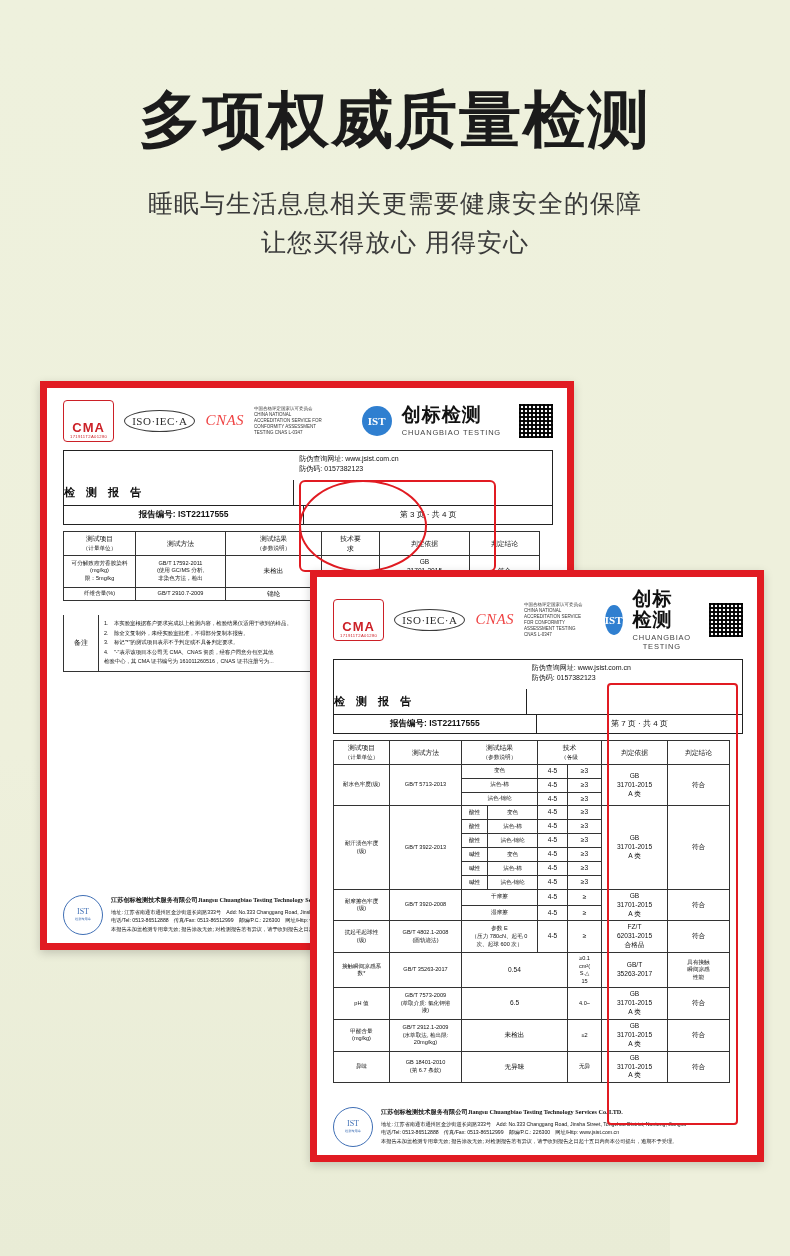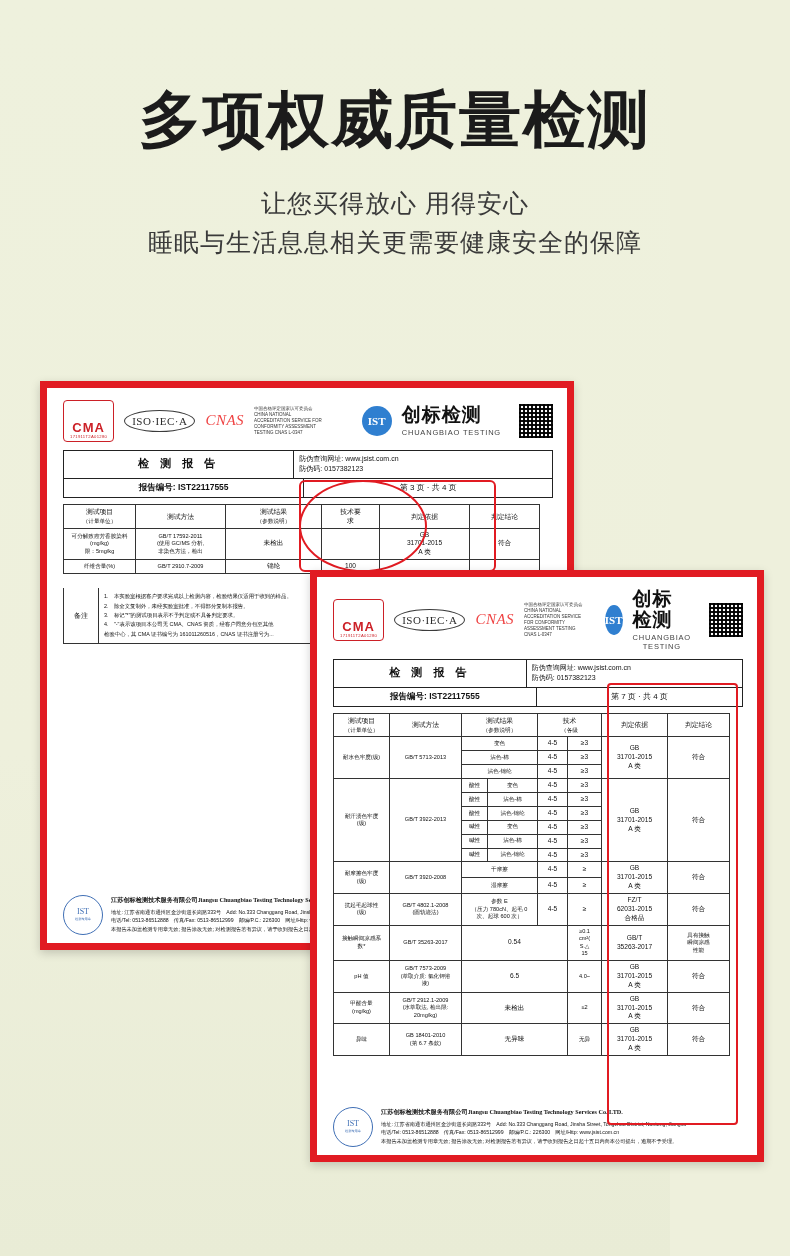--- a/index.html
+++ b/index.html
@@ -171,25 +171,26 @@
   }
   .rep-row:last-child { border-bottom: none; }
   .rep-cell {
     padding: 3px 5px;
     border-right: 1px solid #222;
     line-height: 1.4;
   }
   .rep-cell:last-child { border-right: none; }
   .rep-title {
     flex: 0 0 47%;
-    text-align: center;
+    text-align: left;
     font-size: 11px;
     font-weight: bold;
     letter-spacing: 4px;
     padding: 5px 0;
+    margin-top: 29px;
   }
   .rep-info {
     flex: 1;
     font-size: 7px;
     line-height: 1.5;
   }
   .rep-code {
     flex: 0 0 47%;
     text-align: center;
     font-size: 8.5px;
@@ -292,22 +293,22 @@
   }
 </style>
 </head>
 <body>
 
 <div class="page">
 
   <div class="hero">
     <div class="hero-title">多项权威质量检测</div>
     <div class="hero-sub">
+      <div>睡眠与生活息息相关更需要健康安全的保障</div>
       <div>让您买得放心 用得安心</div>
-      <div>睡眠与生活息息相关更需要健康安全的保障</div>
     </div>
   </div>
 
   <div class="cert" id="cert-1">
     <div class="cert-inner">
 
       <div class="logo-row">
         <div class="ma-badge">
           <span>CMA</span>
           <span class="sub">171911T2A01280</span>

